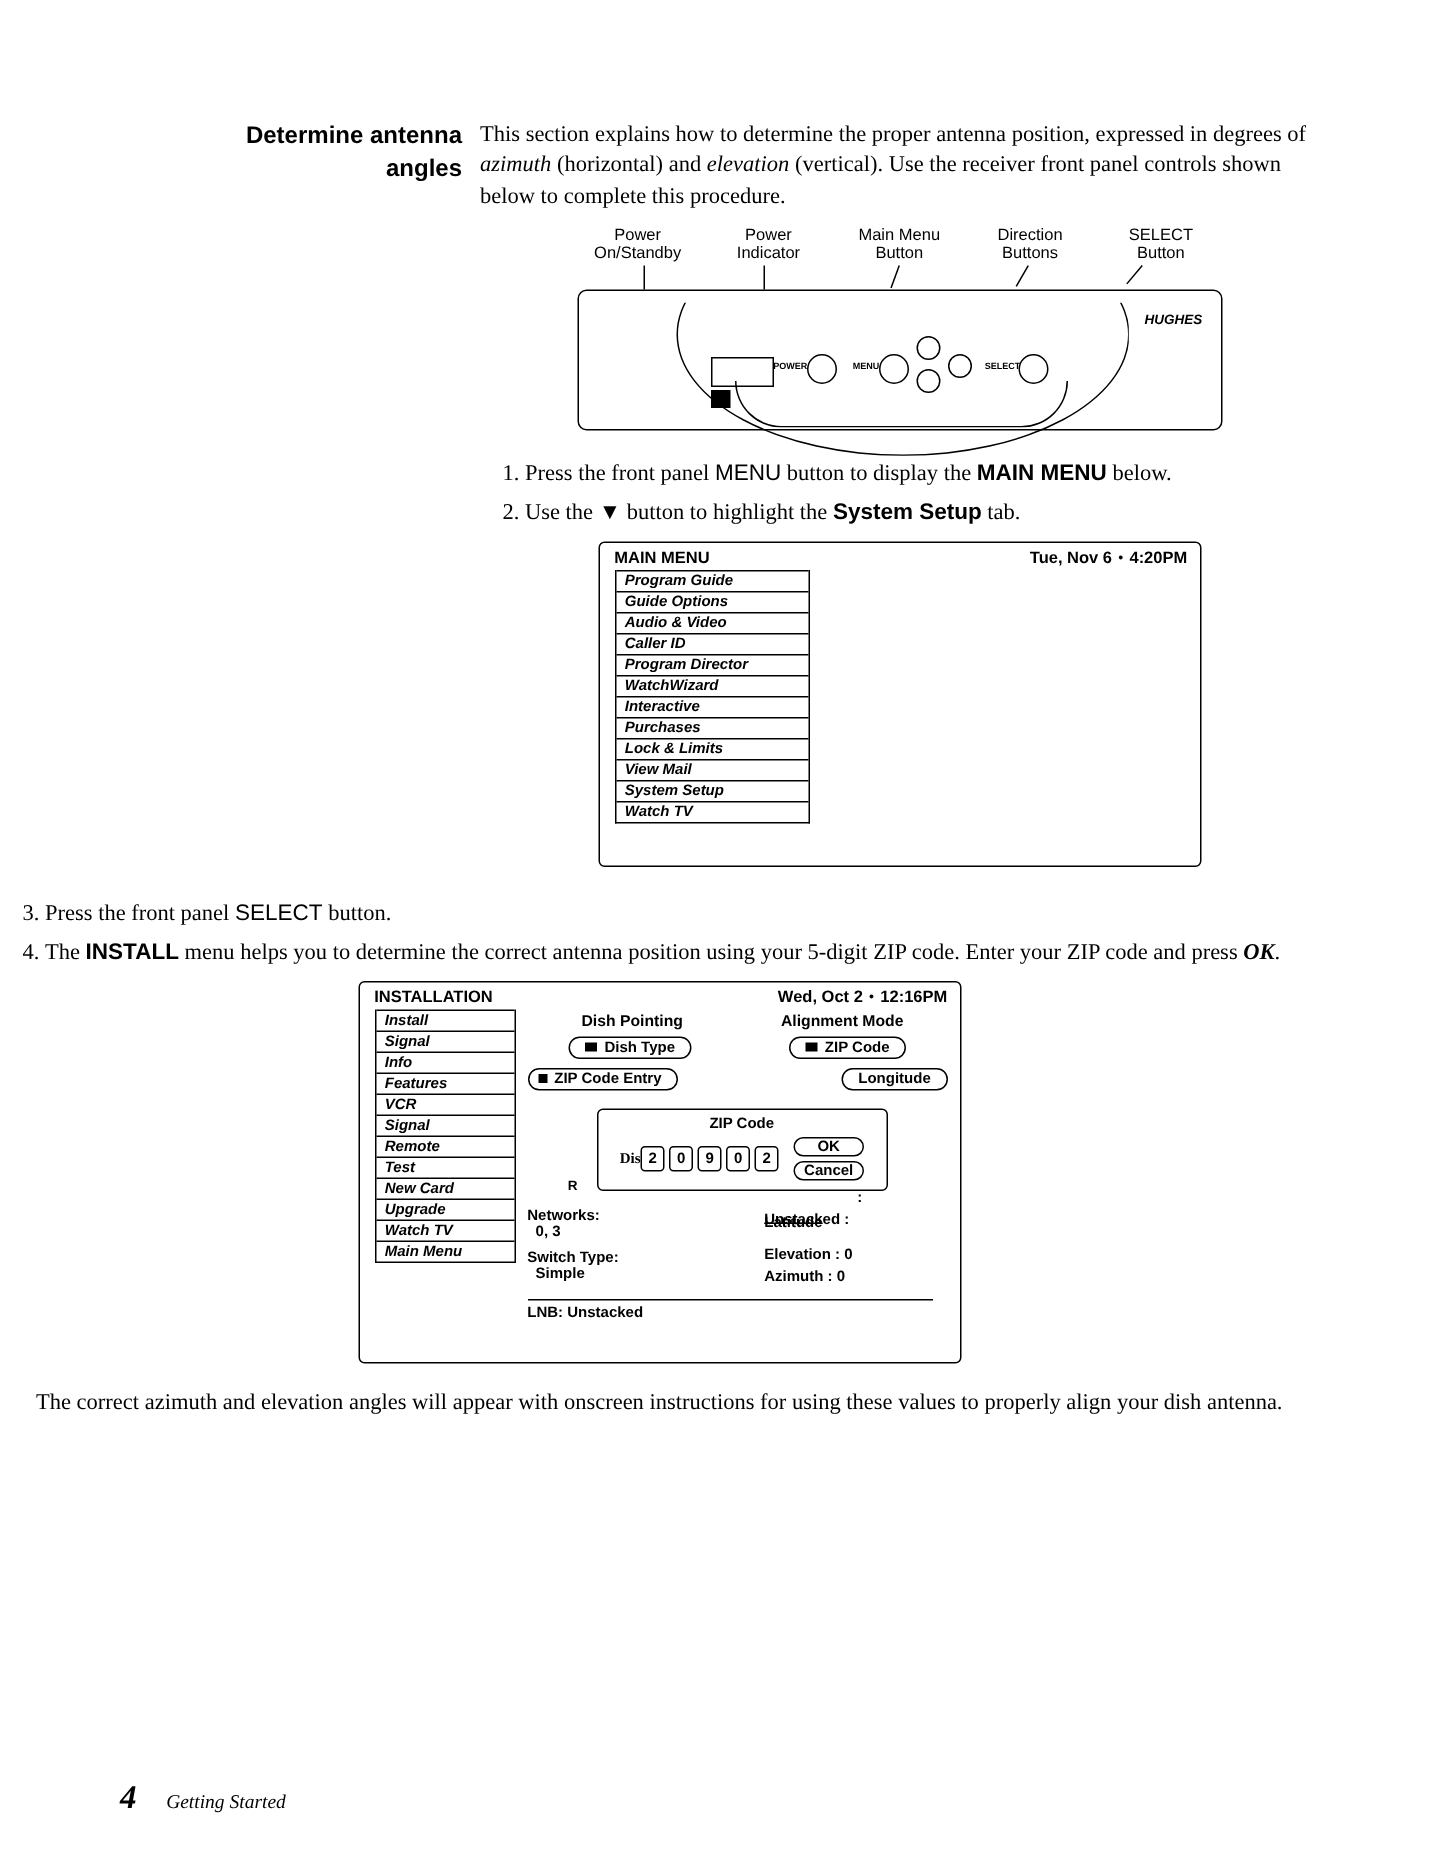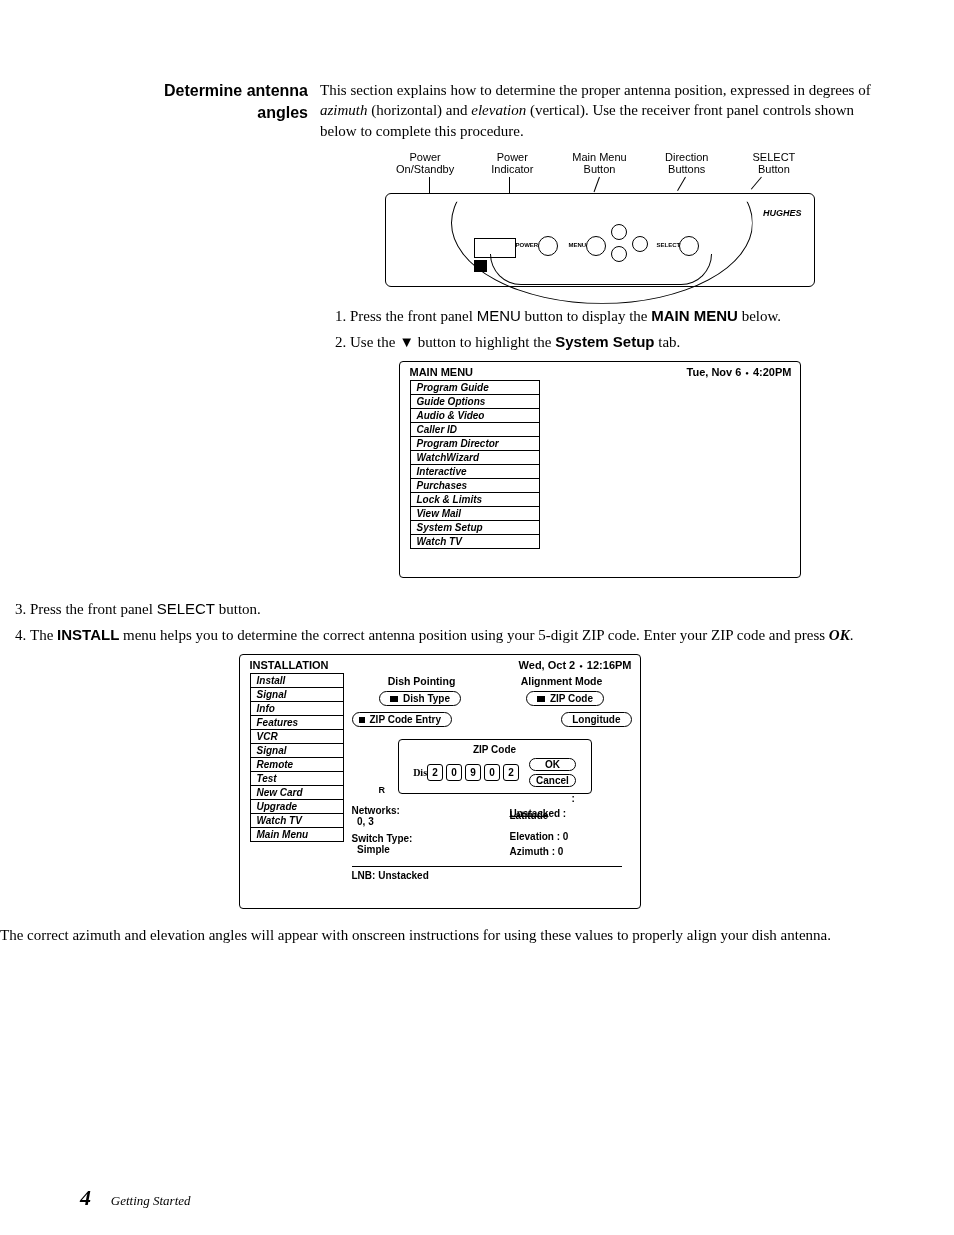--- a/index.html
+++ b/index.html
@@ -314,21 +314,21 @@
           <div class="lab-left" style="top:193px; left:0; border-top:1px solid #000; width:270px; padding-top:3px;">LNB: Unstacked</div>
 
           <div class="lab-right" style="top:120px; text-decoration:line-through;margin-top:17px;"><span>Latitude</span></div>
           <div class="lab-right" style="top:120px; left:220px;"> :</div>
           <div class="lab-right" style="top:135px;">Unstacked :</div>
           <div class="lab-right" style="top:158px;">Elevation  : 0</div>
           <div class="lab-right" style="top:173px;">Azimuth   : 0</div>
         </div>
       </div>
 
-      <p style="margin-top:6px;">The correct azimuth and elevation angles will appear with onscreen instructions for using these values to properly align your dish antenna.</p>
+      <p style="margin-top:6px;text-align:center;">The correct azimuth and elevation angles will appear with onscreen instructions for using these values to properly align your dish antenna.</p>
 
     </div>
   </div>
 
   <div class="footer">
     <span class="pn">4</span>
     <span class="ft">Getting Started</span>
   </div>
 </div>
 

